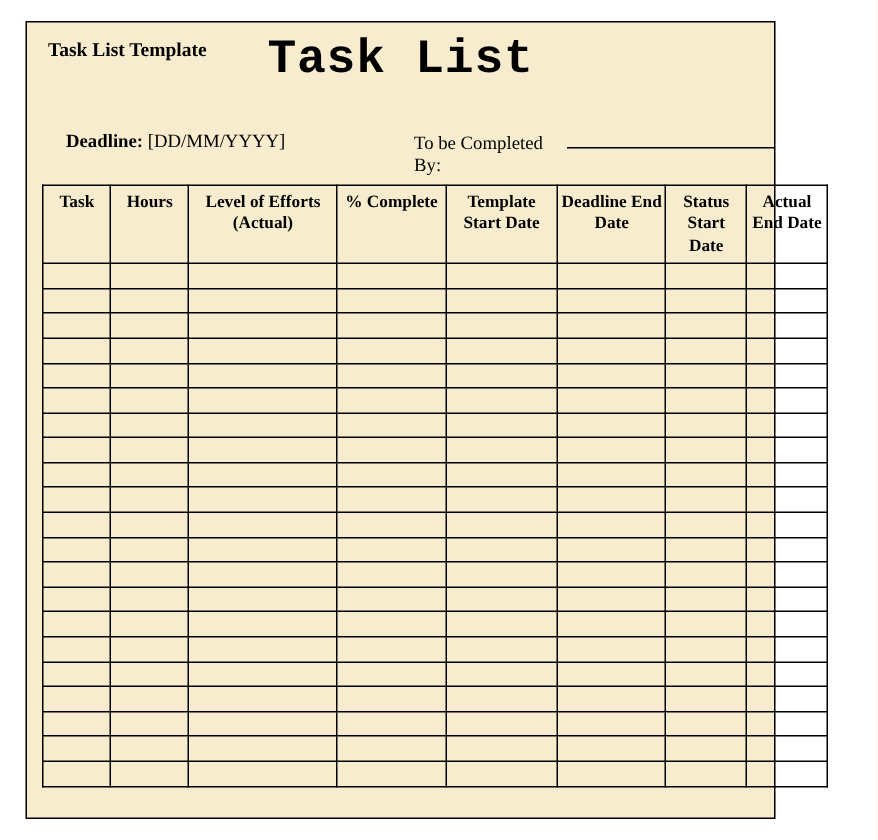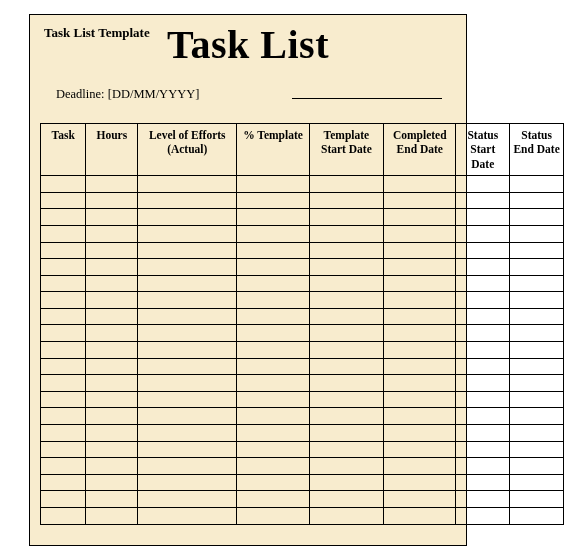--- a/index.html
+++ b/index.html
@@ -6,58 +6,59 @@
   body {
     width: 585px;
     height: 560px;
     background: #fff;
     font-family: "Times New Roman", Times, serif;
     color: #000;
     overflow: hidden;
   }
   .sheet {
     position: absolute;
-    left: 29px;
+    left: 17px;
     top: 14px;
-    width: 438px;
+    width: 500px;
     height: 532px;
     background: #f8ecce;
     border: 1.5px solid #000;
   }
   .template-label {
     position: absolute;
     left: 14px;
     top: 10px;
     font-size: 13px;
     font-weight: bold;
   }
   .title {
     position: absolute;
     top: 6px;
     left: 0;
     width: 100%;
     text-align: center;
-    font-size: 40px;
+    font-size: 32px;
     font-weight: bold;
     letter-spacing: 0.5px;
+    font-family: Liberation Mono, monospace;
   }
   .meta-row {
     position: absolute;
     top: 72px;
     left: 0;
     width: 100%;
     height: 30px;
     font-size: 12.5px;
   }
   .deadline {
     position: absolute;
     left: 26px;
     top: 0;
   }
-  .deadline-label { font-weight: normal; }
+  .deadline-label { font-weight: bold; }
   .completed-by {
     position: absolute;
     left: 258px;
     top: 0;
     display: flex;
     align-items: baseline;
   }
   .underline {
     display: inline-block;
     width: 150px;
@@ -109,20 +110,21 @@
   <div class="template-label">Task List Template</div>
 
   <div class="title">Task List</div>
 
   <div class="meta-row">
     <div class="deadline">
       <span class="deadline-label">Deadline:</span>
       <span>[DD/MM/YYYY]</span>
     </div>
     <div class="completed-by">
+      <span>To be Completed By:</span>
       <span class="underline"></span>
     </div>
   </div>
 
   <div class="table-wrap">
     <table>
       <colgroup>
         <col class="c0">
           <col class="c1">
           <col class="c2">
@@ -130,25 +132,25 @@
         <col class="c4">
           <col class="c5">
           <col class="c6">
           <col class="c7">
       </colgroup>
       <thead>
         <tr>
           <th>Task</th>
           <th>Hours</th>
           <th>Level of Efforts (Actual)</th>
-          <th>% Template</th>
+          <th>% Complete</th>
           <th>Template Start Date</th>
-          <th>Completed End Date</th>
+          <th>Deadline End Date</th>
           <th>Status Start Date</th>
-          <th>Status End Date</th>
+          <th>Actual End Date</th>
         </tr>
       </thead>
       <tbody id="tbody">
           <tr>
             <td></td>
             <td></td>
             <td></td>
             <td></td>
             <td></td>
             <td></td>

